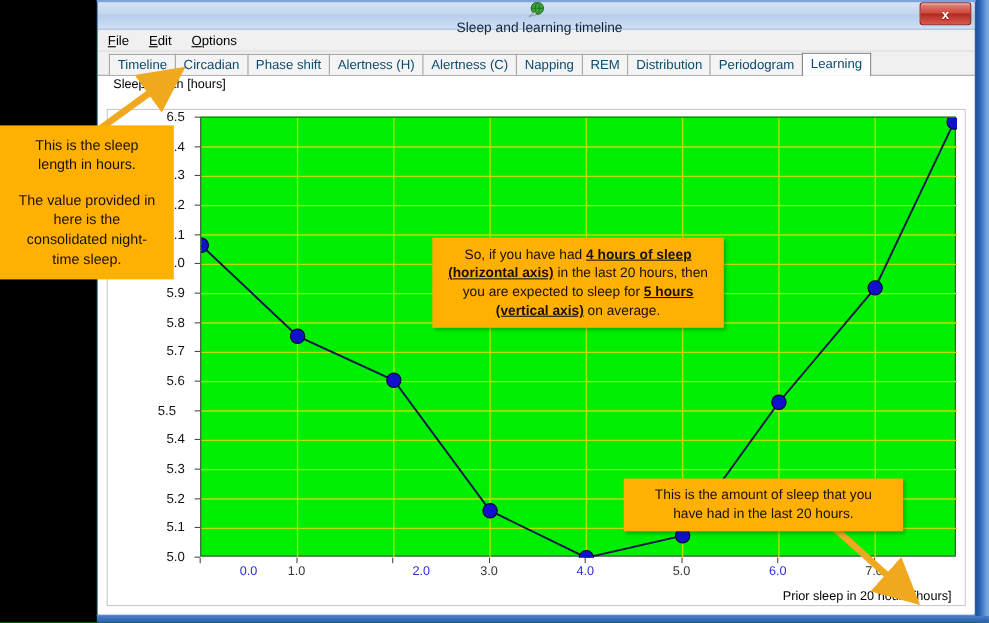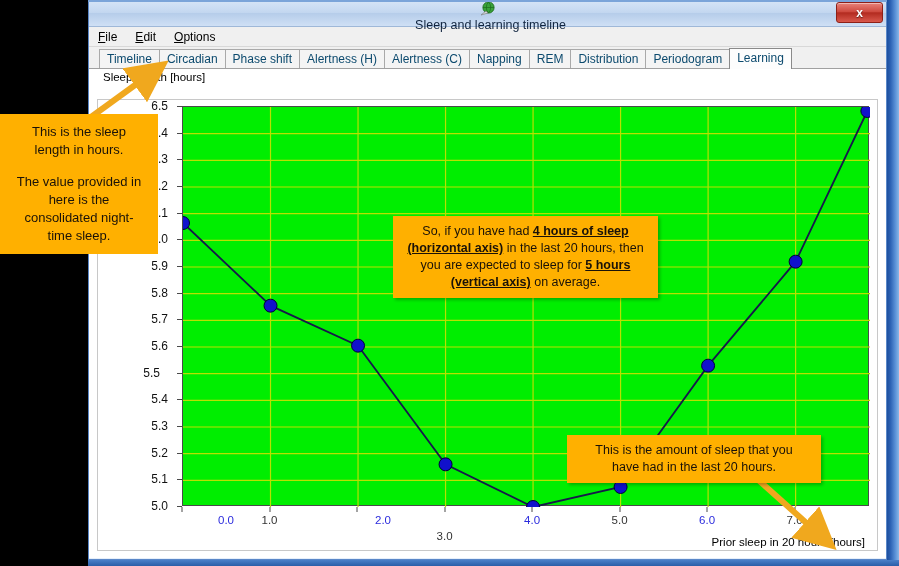--- a/index.html
+++ b/index.html
@@ -314,21 +314,21 @@
           <div class="ytick" style="position: absolute; left: 76px; top: 32.6667px; right: auto; transform: translate(-100%, -50%);">6.4</div>
           <div style="position: absolute; width: 5px; height: 1px; background: rgb(74, 74, 74); left: 79px; top: 32.6667px;"></div>
           <div class="ytick" style="position: absolute; left: 76px; top: 6px; right: auto; transform: translate(-100%, -50%);">6.5</div>
           <div style="position: absolute; width: 5px; height: 1px; background: rgb(74, 74, 74); left: 79px; top: 6px;"></div>
           <div class="xtick blue" style="position: absolute; left: 84px; top: 414px; margin-top: 0px; margin-left: 44px;">0.0</div>
           <div style="position: absolute; width: 1px; height: 5px; background: rgb(74, 74, 74); transform: translateX(-50%); left: 84px; top: 407px;"></div>
           <div class="xtick dark" style="position: absolute; left: 171.516px; top: 414px; margin-top: 0px;">1.0</div>
           <div style="position: absolute; width: 1px; height: 5px; background: rgb(74, 74, 74); transform: translateX(-50%); left: 171.516px; top: 407px;"></div>
           <div class="xtick blue" style="position: absolute; left: 259.032px; top: 414px; margin-top: 0px; margin-left: 26px;">2.0</div>
           <div style="position: absolute; width: 1px; height: 5px; background: rgb(74, 74, 74); transform: translateX(-50%); left: 259.032px; top: 407px;"></div>
-          <div class="xtick dark" style="position: absolute; left: 346.548px; top: 414px; margin-top: 16px;">3.0</div>
+          <div class="xtick dark" style="position: absolute; left: 346.548px; top: 414px; margin-top: 0px;">3.0</div>
           <div style="position: absolute; width: 1px; height: 5px; background: rgb(74, 74, 74); transform: translateX(-50%); left: 346.548px; top: 407px;"></div>
           <div class="xtick blue" style="position: absolute; left: 434.064px; top: 414px; margin-top: 0px;">4.0</div>
           <div style="position: absolute; width: 1px; height: 5px; background: rgb(74, 74, 74); transform: translateX(-50%); left: 434.064px; top: 407px;"></div>
           <div class="xtick dark" style="position: absolute; left: 521.58px; top: 414px; margin-top: 0px;">5.0</div>
           <div style="position: absolute; width: 1px; height: 5px; background: rgb(74, 74, 74); transform: translateX(-50%); left: 521.58px; top: 407px;"></div>
           <div class="xtick blue" style="position: absolute; left: 609.096px; top: 414px; margin-top: 0px;">6.0</div>
           <div style="position: absolute; width: 1px; height: 5px; background: rgb(74, 74, 74); transform: translateX(-50%); left: 609.096px; top: 407px;"></div>
           <div class="xtick dark" style="position: absolute; left: 696.611px; top: 414px; margin-top: 0px;">7.0</div>
           <div style="position: absolute; width: 1px; height: 5px; background: rgb(74, 74, 74); transform: translateX(-50%); left: 696.611px; top: 407px;"></div>
         </div>

